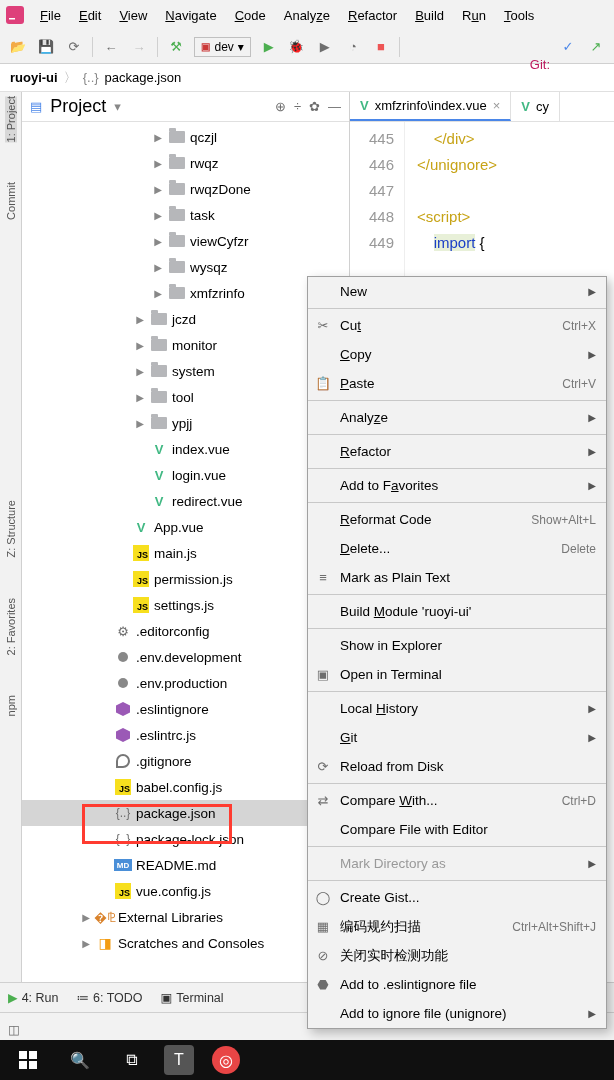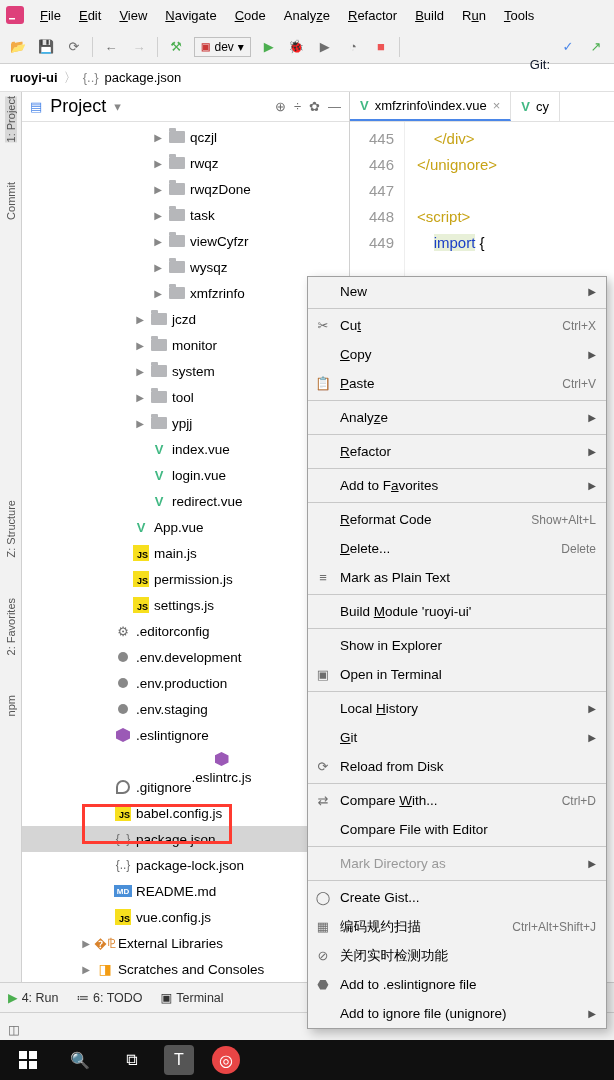--- a/index.html
+++ b/index.html
@@ -9,21 +9,21 @@
 .menubar { height: 30px; display: flex; align-items: center; padding: 0 6px; background: #f2f2f2; gap: 2px; }
 .menubar .logo { width: 18px; height: 18px; margin-right: 6px; }
 .menubar .menu-item { padding: 4px 8px; cursor: default; }
 .menubar .menu-item u { text-decoration: underline; }
 
 
 .toolbar { height: 34px; display: flex; align-items: center; padding: 0 8px; background: #f2f2f2; border-bottom: 1px solid #d0d0d0; gap: 8px; }
 .toolbar .tb-icon { width: 20px; height: 20px; display: flex; align-items: center; justify-content: center; color: #6e6e6e; }
 .toolbar .sep { width: 1px; height: 20px; background: #d0d0d0; }
 .toolbar .run-config { border: 1px solid #c0c0c0; padding: 2px 6px; display: flex; align-items: center; gap: 4px; font-size: 12px; }
-.toolbar .git-label { margin-left: auto; color: #0f172a; margin-top: 36px; }
+.toolbar .git-label { margin-left: auto; color: #be185d; margin-top: 36px; }
 
 
 .breadcrumb { height: 28px; display: flex; align-items: center; padding: 0 10px; background: #fff; border-bottom: 1px solid #e0e0e0; gap: 6px; font-size: 13px; }
 .breadcrumb .crumb { font-weight: bold; }
 .breadcrumb .sep-chev { color: #aaa; }
 
 
 .main { display: flex; height: calc(100% - 30px - 34px - 28px - 30px - 34px); }
 
 
@@ -317,32 +317,25 @@
         <div class="tree-row" style="padding-left: 76px; text-align: right;">
           <span class="tree-arrow"></span>
           <span class="tree-icon">
             <span style="width:10px;height:10px;background:#888;border-radius:50%"></span>
           </span>
           <span class="tree-label">.env.production</span>
         </div>
         <div class="tree-row" style="padding-left: 76px;">
           <span class="tree-arrow"></span>
           <span class="tree-icon">
-            <span style="width:10px;height:10px;background:#888;border-radius:50%"></span>
-          </span>
-          <span class="tree-label">.env.staging</span>
-        </div>
-        <div class="tree-row" style="padding-left: 76px;">
-          <span class="tree-arrow"></span>
-          <span class="tree-icon">
             <span class="hexa"></span>
           </span>
           <span class="tree-label">.eslintignore</span>
         </div>
-        <div class="tree-row" style="padding-left: 76px; flex-direction: column;">
+        <div class="tree-row" style="padding-left: 76px;">
           <span class="tree-arrow"></span>
           <span class="tree-icon">
             <span class="hexa"></span>
           </span>
           <span class="tree-label">.eslintrc.js</span>
         </div>
         <div class="tree-row" style="padding-left: 76px;">
           <span class="tree-arrow"></span>
           <span class="tree-icon">
             <span class="octo-ic"></span>

